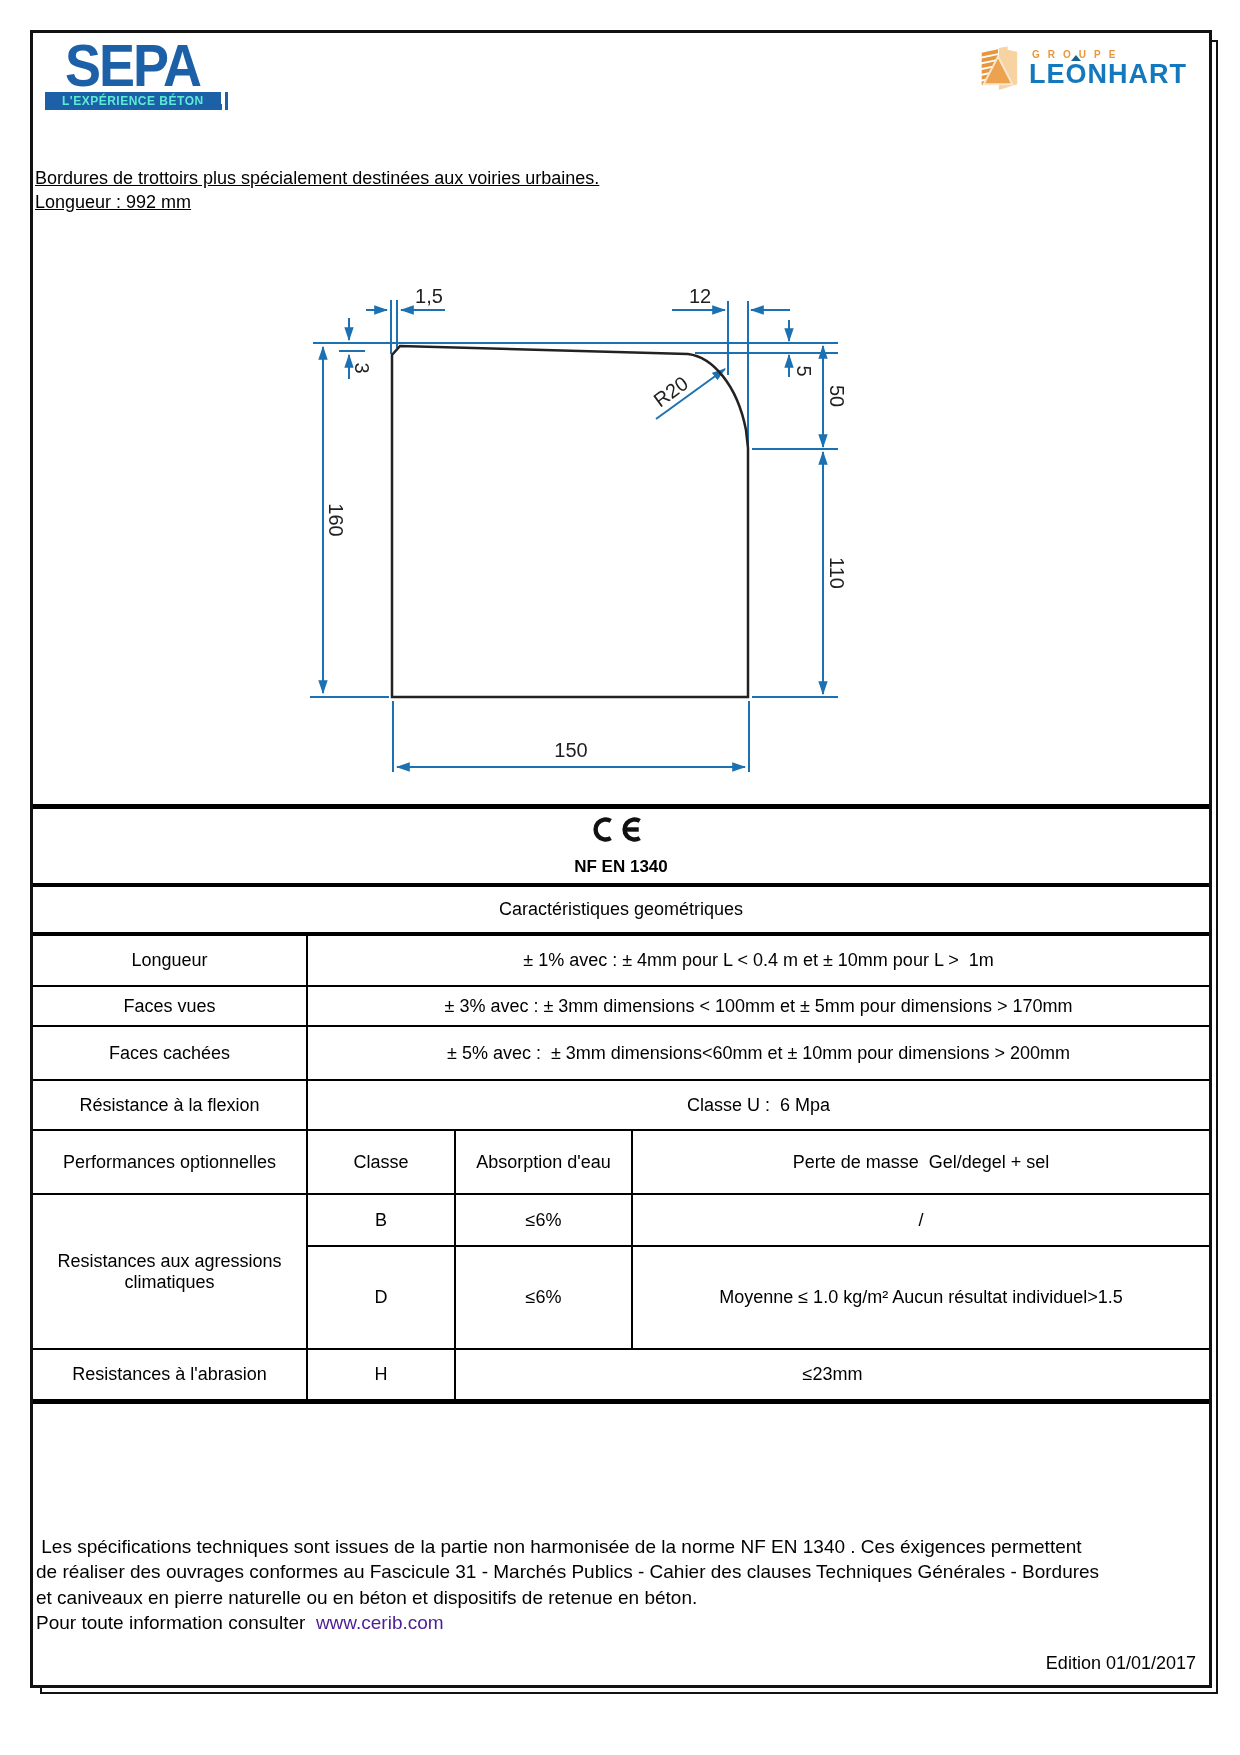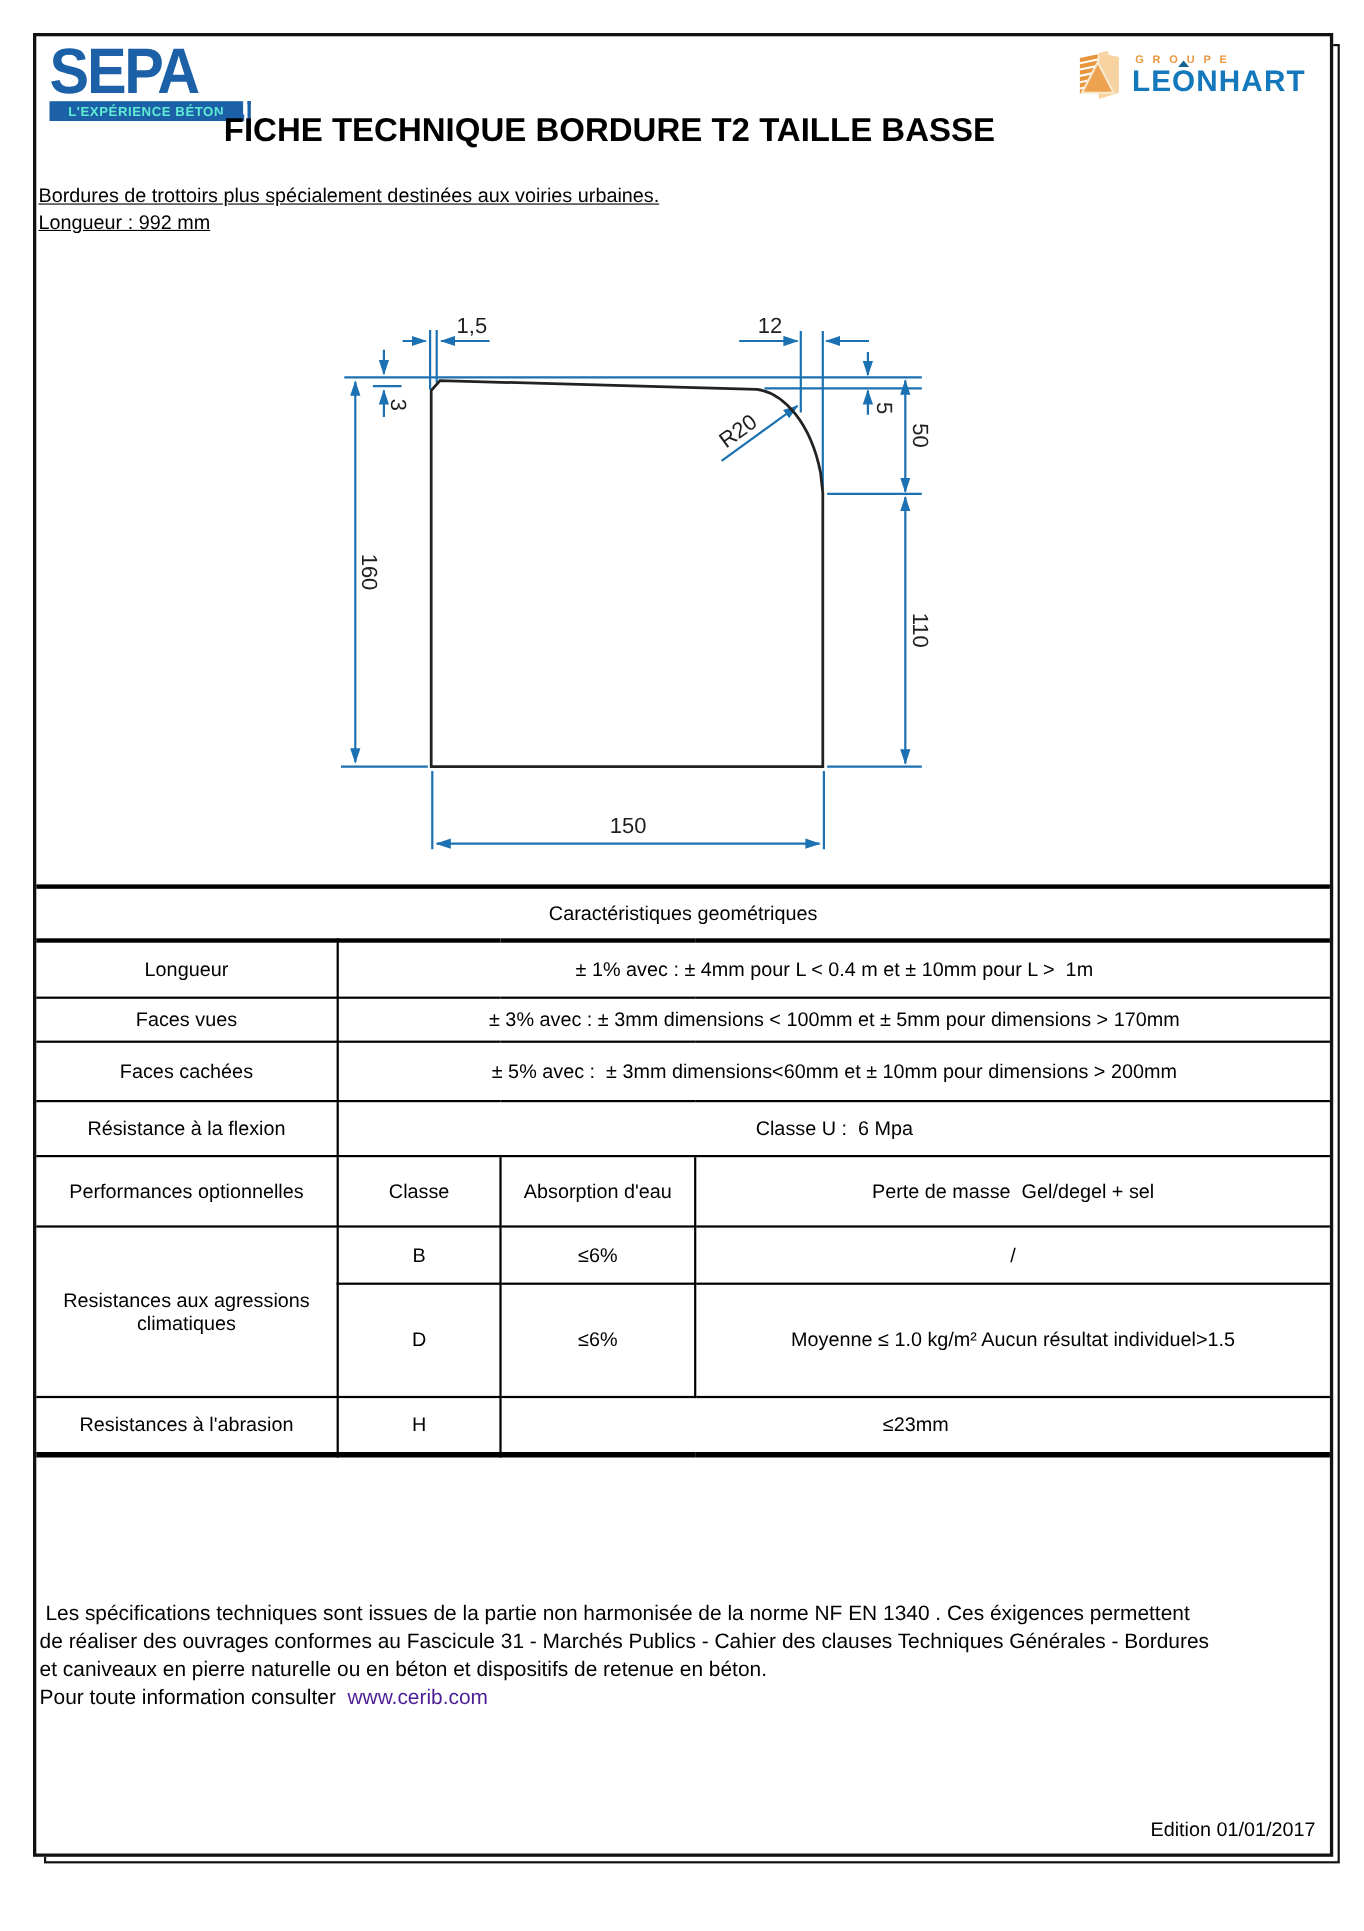--- a/index.html
+++ b/index.html
@@ -1,21 +1,21 @@
 <!DOCTYPE html>
 <html><head>
 <meta charset="utf-8">
 <style>
   html,body{margin:0;padding:0;background:#fff;}
   body{width:1240px;height:1755px;position:relative;font-family:"Liberation Sans",sans-serif;color:#000;}
   .page{position:absolute;left:30px;top:30px;width:1182px;height:1658px;box-sizing:border-box;
         border:3px solid #121212;background:#fff;
         box-shadow:8px 8px 0 -4px #fff, 8px 8px 0 -2px #121212;}
   
-  .sepa-logo{position:absolute;left:12px;top:5px;width:175px;}
+  .sepa-logo{position:absolute;left:12px;top:5px;width:175px;text-align:center;}
   .sepa-word{font-size:54px;line-height:50px;font-weight:bold;color:#1c61a7;letter-spacing:-2px;transform:scaleY(1.08);transform-origin:top left;}
   .sepa-bar{display:flex;align-items:flex-end;gap:4px;margin-top:4px;}
   .sepa-tag{background:#1c61a7;color:#5eead4;font-size:12px;font-weight:bold;letter-spacing:.5px;padding:2px 17px;white-space:nowrap;}
   .sepa-mark{position:relative;display:inline-block;width:40px;height:15px;border-top:3px solid #1c61a7;border-right:3px solid #1c61a7;}
   .sepa-mark-fill{position:absolute;right:3px;bottom:0;width:24px;height:6px;background:#1c61a7;}
   .leonhart-logo{position:absolute;right:22px;top:12px;display:flex;align-items:center;gap:8px;}
   .lh-text{display:flex;flex-direction:column;}
   .lh-groupe{color:#e8973f;font-size:10px;font-weight:bold;letter-spacing:8px;margin-bottom:1px;padding-left:3px;}
   .lh-name{position:relative;color:#1478bc;font-size:27px;font-weight:bold;letter-spacing:1px;line-height:26px;}
   .lh-caret{position:absolute;left:42px;top:-6px;width:0;height:0;border-left:5px solid transparent;border-right:5px solid transparent;border-bottom:6px solid #17628e;}
@@ -70,21 +70,20 @@
     </svg>
     <div class="lh-text">
       <div class="lh-groupe">GROUPE</div>
       <div class="lh-name">
         <span>LEONHART</span>
         <span class="lh-caret"></span>
       </div>
     </div>
   </div>
 
-  <div class="title">FICHE TECHNIQUE BORDURE T2 TAILLE BASSE</div>
 
   <div class="intro">
     <div>Bordures de trottoirs plus spécialement destinées aux voiries urbaines.</div>
     <div>Longueur : 992 mm</div>
   </div>
 
   <svg class="drawing" width="620" height="545" viewBox="250 240 620 545">
     <defs>
       <marker id="ar" viewBox="0 0 12 8" refX="11" refY="4" markerWidth="14" markerHeight="10" markerUnits="userSpaceOnUse" orient="auto-start-reverse">
         <path d="M0,0 L12,4 L0,8 Z" fill="#1b71b2"></path>
@@ -136,20 +135,30 @@
     <text x="700" y="303" text-anchor="middle">12</text>
     <text transform="translate(797 371) rotate(90)" text-anchor="middle">5</text>
     <text transform="translate(830 396) rotate(90)" text-anchor="middle">50</text>
     <text transform="translate(830 573) rotate(90)" text-anchor="middle">110</text>
     <text x="571" y="757" text-anchor="middle">150</text>
     <text transform="translate(660 408) rotate(-36)">R20</text>
   </svg>
 
   <div class="lower">
 
+    <div class="ce-box">
+      <svg width="58" height="33" viewBox="0 0 72 34">
+        <g fill="none" stroke="#111" stroke-width="5.5">
+          <path d="M 23.25,6.2 A 12.5,12.5 0 1 0 23.25,27.8"></path>
+          <path d="M 59.25,6.2 A 12.5,12.5 0 1 0 59.25,27.8"></path>
+          <path d="M 41.5,17 L 58,17"></path>
+        </g>
+      </svg>
+      <div class="nf-standard">NF EN 1340</div>
+    </div>
 
     <div class="sec-title">Caractéristiques geométriques</div>
 
     <table class="spec-table">
       <colgroup>
           <col style="width:274px">
           <col style="width:148px">
           <col style="width:177px">
           <col>
         </colgroup>

